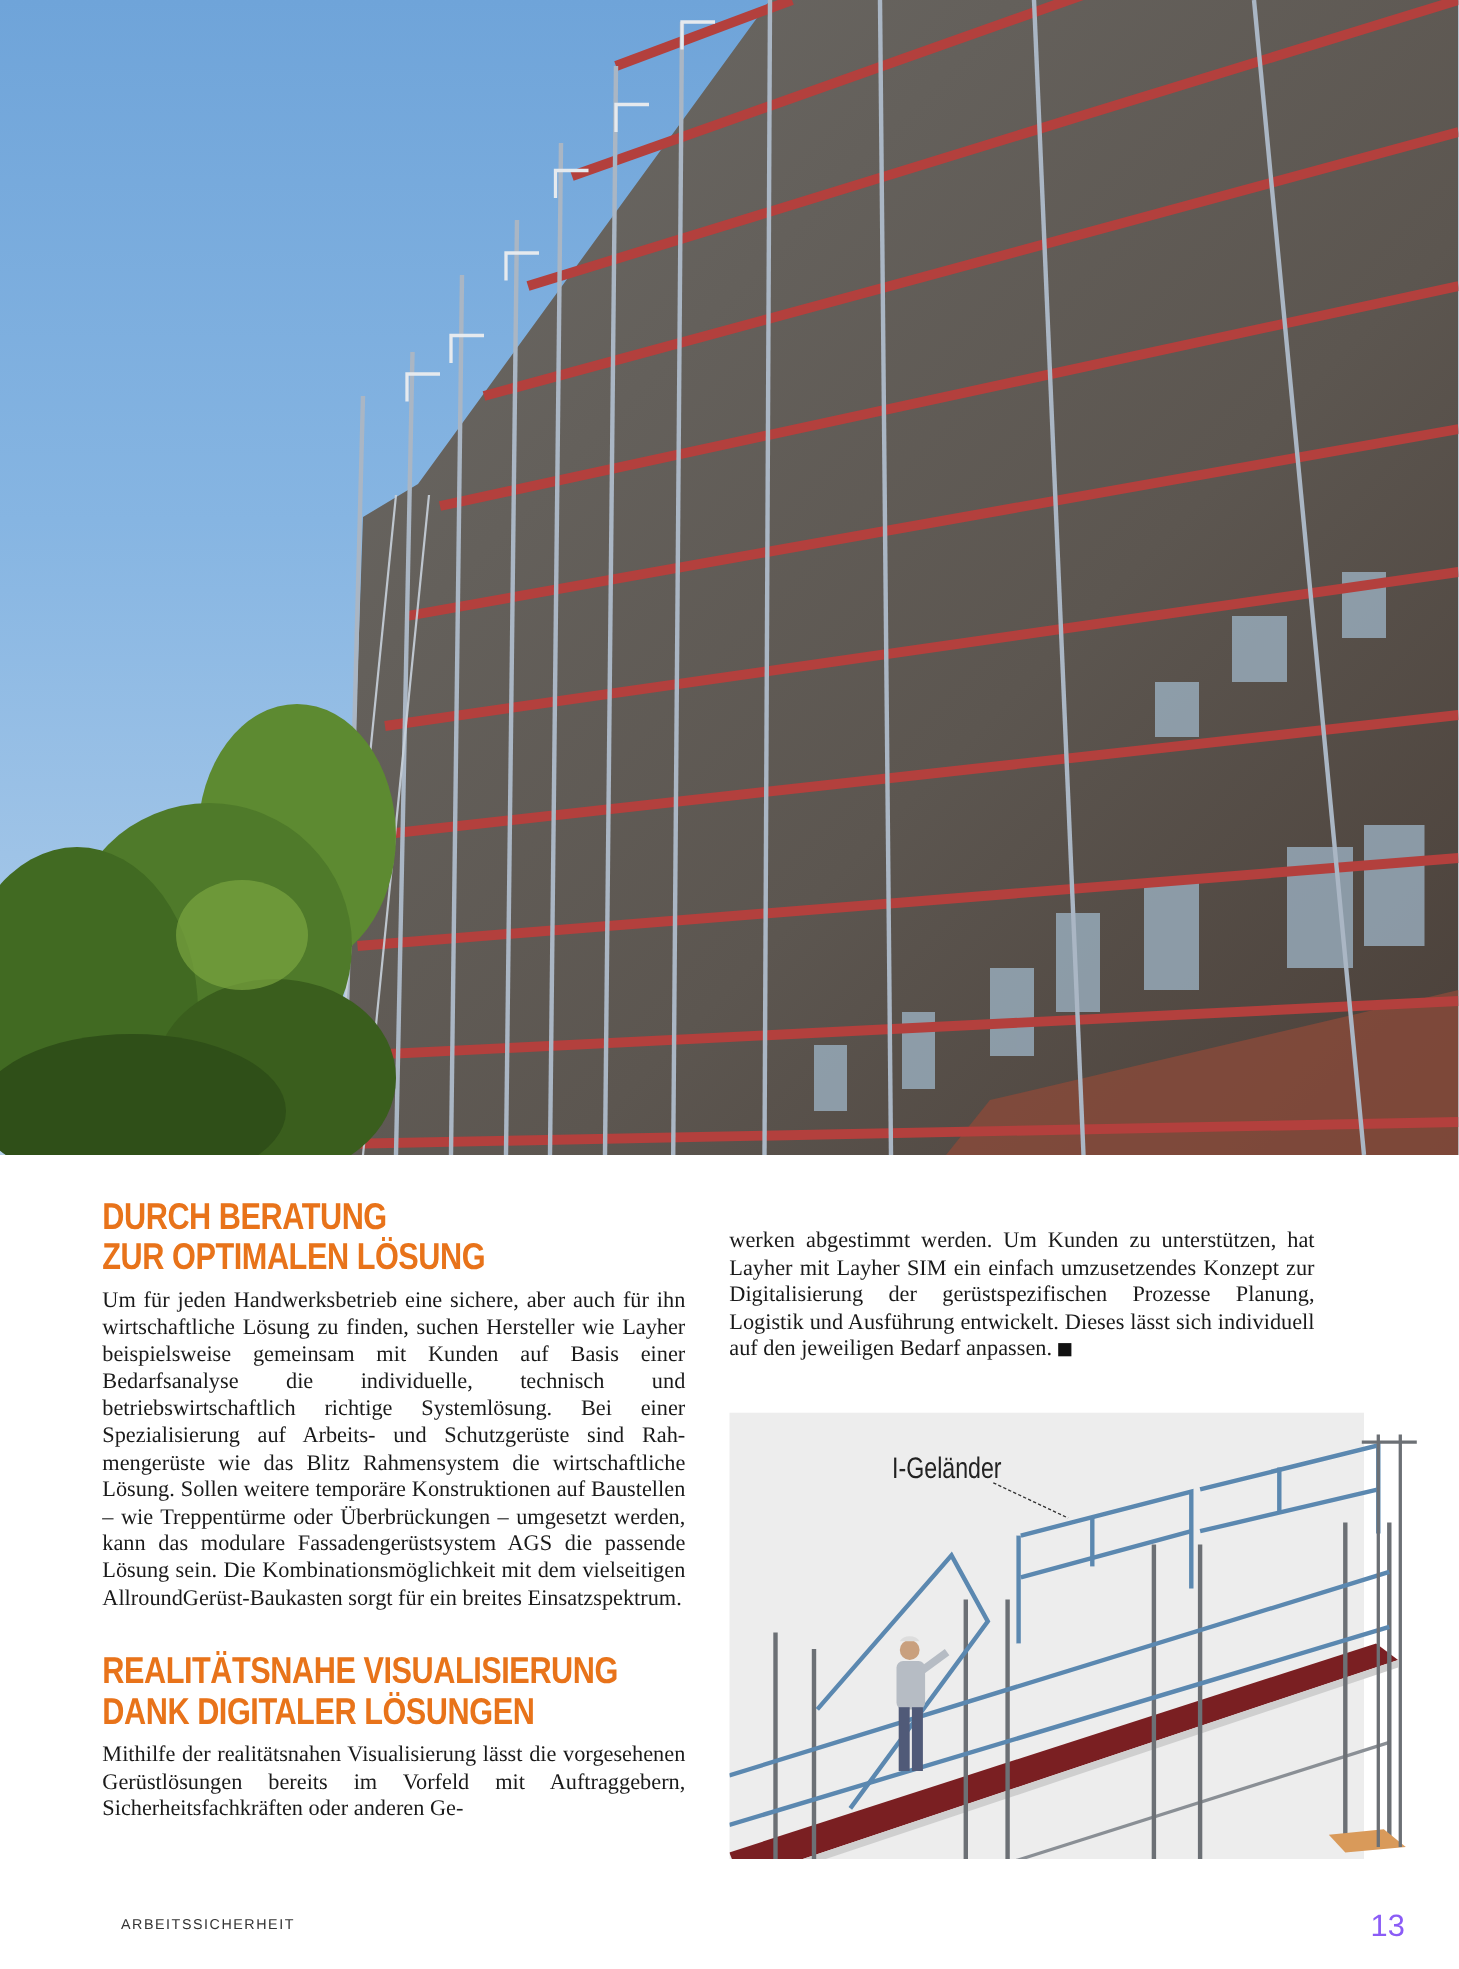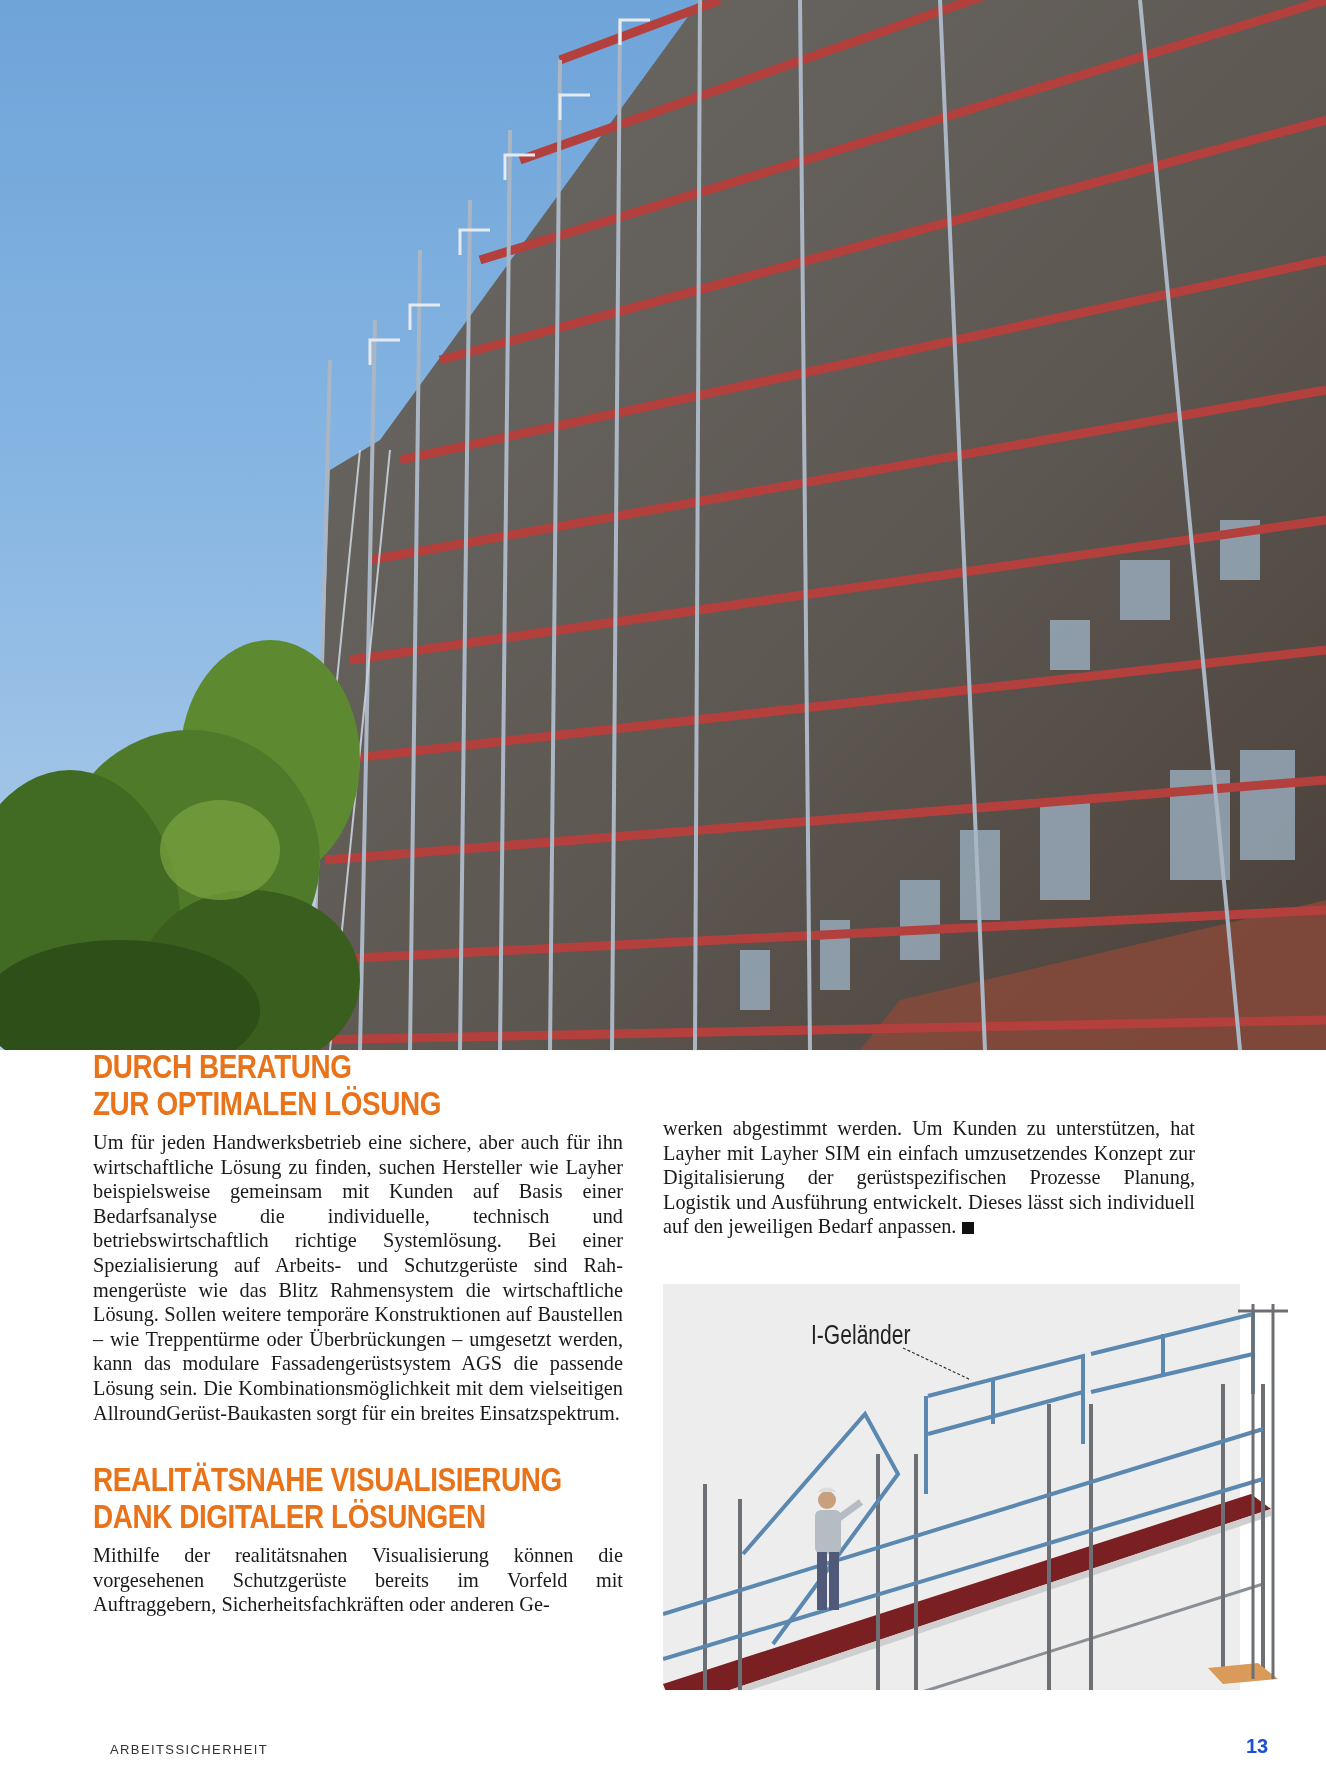--- a/index.html
+++ b/index.html
@@ -5,42 +5,42 @@
   * { box-sizing: border-box; margin: 0; padding: 0; }
   html, body { width: 1326px; height: 1790px; background: #ffffff; overflow: hidden; }
   body { position: relative; font-family: "Liberation Serif", serif; color: #1a1a1a; }
 
   
   .hero { position: absolute; left: 0; top: 0; width: 1326px; height: 1050px; overflow: hidden;
     background: linear-gradient(180deg, #6fa4d9 0%, #86b5e2 45%, #a3c6e8 80%, #b5d0ea 100%); }
   .hero svg { position: absolute; left: 0; top: 0; }
 
   
-  .col-left { position: absolute; left: 93px; top: 1048px; width: 530px; }
+  .col-left { position: absolute; left: 93px; top: 1088px; width: 530px; }
   .col-right { position: absolute; left: 663px; top: 1104px; width: 532px; }
   .heading { font-family: "Liberation Sans", sans-serif; font-weight: bold; color: #e8731a;
     font-size: 34px; line-height: 37px; letter-spacing: -0.5px; transform: scaleX(0.82); transform-origin: left top;
     text-transform: uppercase; white-space: nowrap; }
   .heading span { display: block; }
   .body-text { font-size: 20.3px; line-height: 24.6px; text-align: justify; hyphens: manual; margin-top: 8px; }
   .h2 { margin-top: 36px; }
   .end-mark { display: inline-block; width: 12px; height: 12px; background: #111; margin-left: 6px; vertical-align: -1px; }
 
   
   .illustration { position: absolute; left: 663px; top: 1284px; width: 663px; height: 406px; overflow: hidden; }
   .illustration .panel { position: absolute; left: 0; top: 0; width: 577px; height: 470px; background: #ededed; }
   .illustration svg { position: absolute; left: 0; top: 0; }
   .callout { position: absolute; left: 148px; top: 36px; font-family: "Liberation Sans", sans-serif;
     font-size: 27px; color: #222; transform: scaleX(0.78); transform-origin: left top; white-space: nowrap; }
 
   
   .footer-section { position: absolute; left: 110px; top: 1742px; font-family: "Liberation Sans", sans-serif;
     font-size: 13px; letter-spacing: 1.4px; color: #333; }
   .page-number { position: absolute; left: 1246px; top: 1735px; font-family: "Liberation Sans", sans-serif;
-    font-weight: bold; font-size: 20px; color: #1d4ed8; }
+    font-weight: normal; font-size: 28px; color: #8b5cf6; }
 </style>
 </head>
 <body>
 
 <div class="hero">
   <svg width="1326" height="1050" viewBox="0 0 1326 1050">
     <defs>
       <linearGradient id="facade" x1="0" y1="0" x2="1" y2="1">
         <stop offset="0" stop-color="#6c6a66"></stop>
         <stop offset="0.6" stop-color="#5c5650"></stop>
@@ -122,21 +122,21 @@
   <h2 class="heading">
     <span>DURCH BERATUNG</span>
     <span>ZUR OPTIMALEN LÖSUNG</span>
   </h2>
   <p class="body-text">Um für jeden Handwerksbetrieb eine sichere, aber auch für ihn wirtschaftliche Lösung zu finden, suchen Her­steller wie Layher beispielsweise gemeinsam mit Kunden auf Basis einer Bedarfsanalyse die individuelle, technisch und betriebswirtschaftlich richtige Systemlösung. Bei einer Spezialisierung auf Arbeits- und Schutzgerüste sind Rah­mengerüste wie das Blitz Rahmensystem die wirtschaft­liche Lösung. Sollen weitere temporäre Konstruktionen auf Baustellen – wie Treppentürme oder Überbrückungen – umgesetzt werden, kann das modulare Fassadengerüst­system AGS die passende Lösung sein. Die Kombinations­möglichkeit mit dem vielseitigen AllroundGerüst-Bauka­sten sorgt für ein breites Einsatzspektrum.</p>
 
   <h2 class="heading h2">
     <span>REALITÄTSNAHE VISUALISIERUNG</span>
     <span>DANK DIGITALER LÖSUNGEN</span>
   </h2>
-  <p class="body-text">Mithilfe der realitätsnahen Visualisierung können die vorgesehenen Schutzgerüste bereits im Vorfeld mit Auftraggebern, Sicherheitsfachkräften oder anderen Ge-</p>
+  <p class="body-text">Mithilfe der realitätsnahen Visualisierung lässt die vorgesehenen Gerüstlösungen bereits im Vorfeld mit Auftraggebern, Sicherheitsfachkräften oder anderen Ge-</p>
 </div>
 
 <div class="col-right">
   <p class="body-text" style="margin-top:12px"><span>werken abgestimmt werden. Um Kunden zu unterstützen, hat Layher mit Layher SIM ein einfach umzusetzendes Konzept zur Digitalisierung der gerüstspezifischen Pro­zesse Planung, Logistik und Ausführung entwickelt. Dieses lässt sich individuell auf den jeweiligen Bedarf anpassen.</span><span class="end-mark"></span></p>
 </div>
 
 <div class="illustration">
   <div class="panel"></div>
   <svg width="663" height="506" viewBox="0 0 663 506">
 

